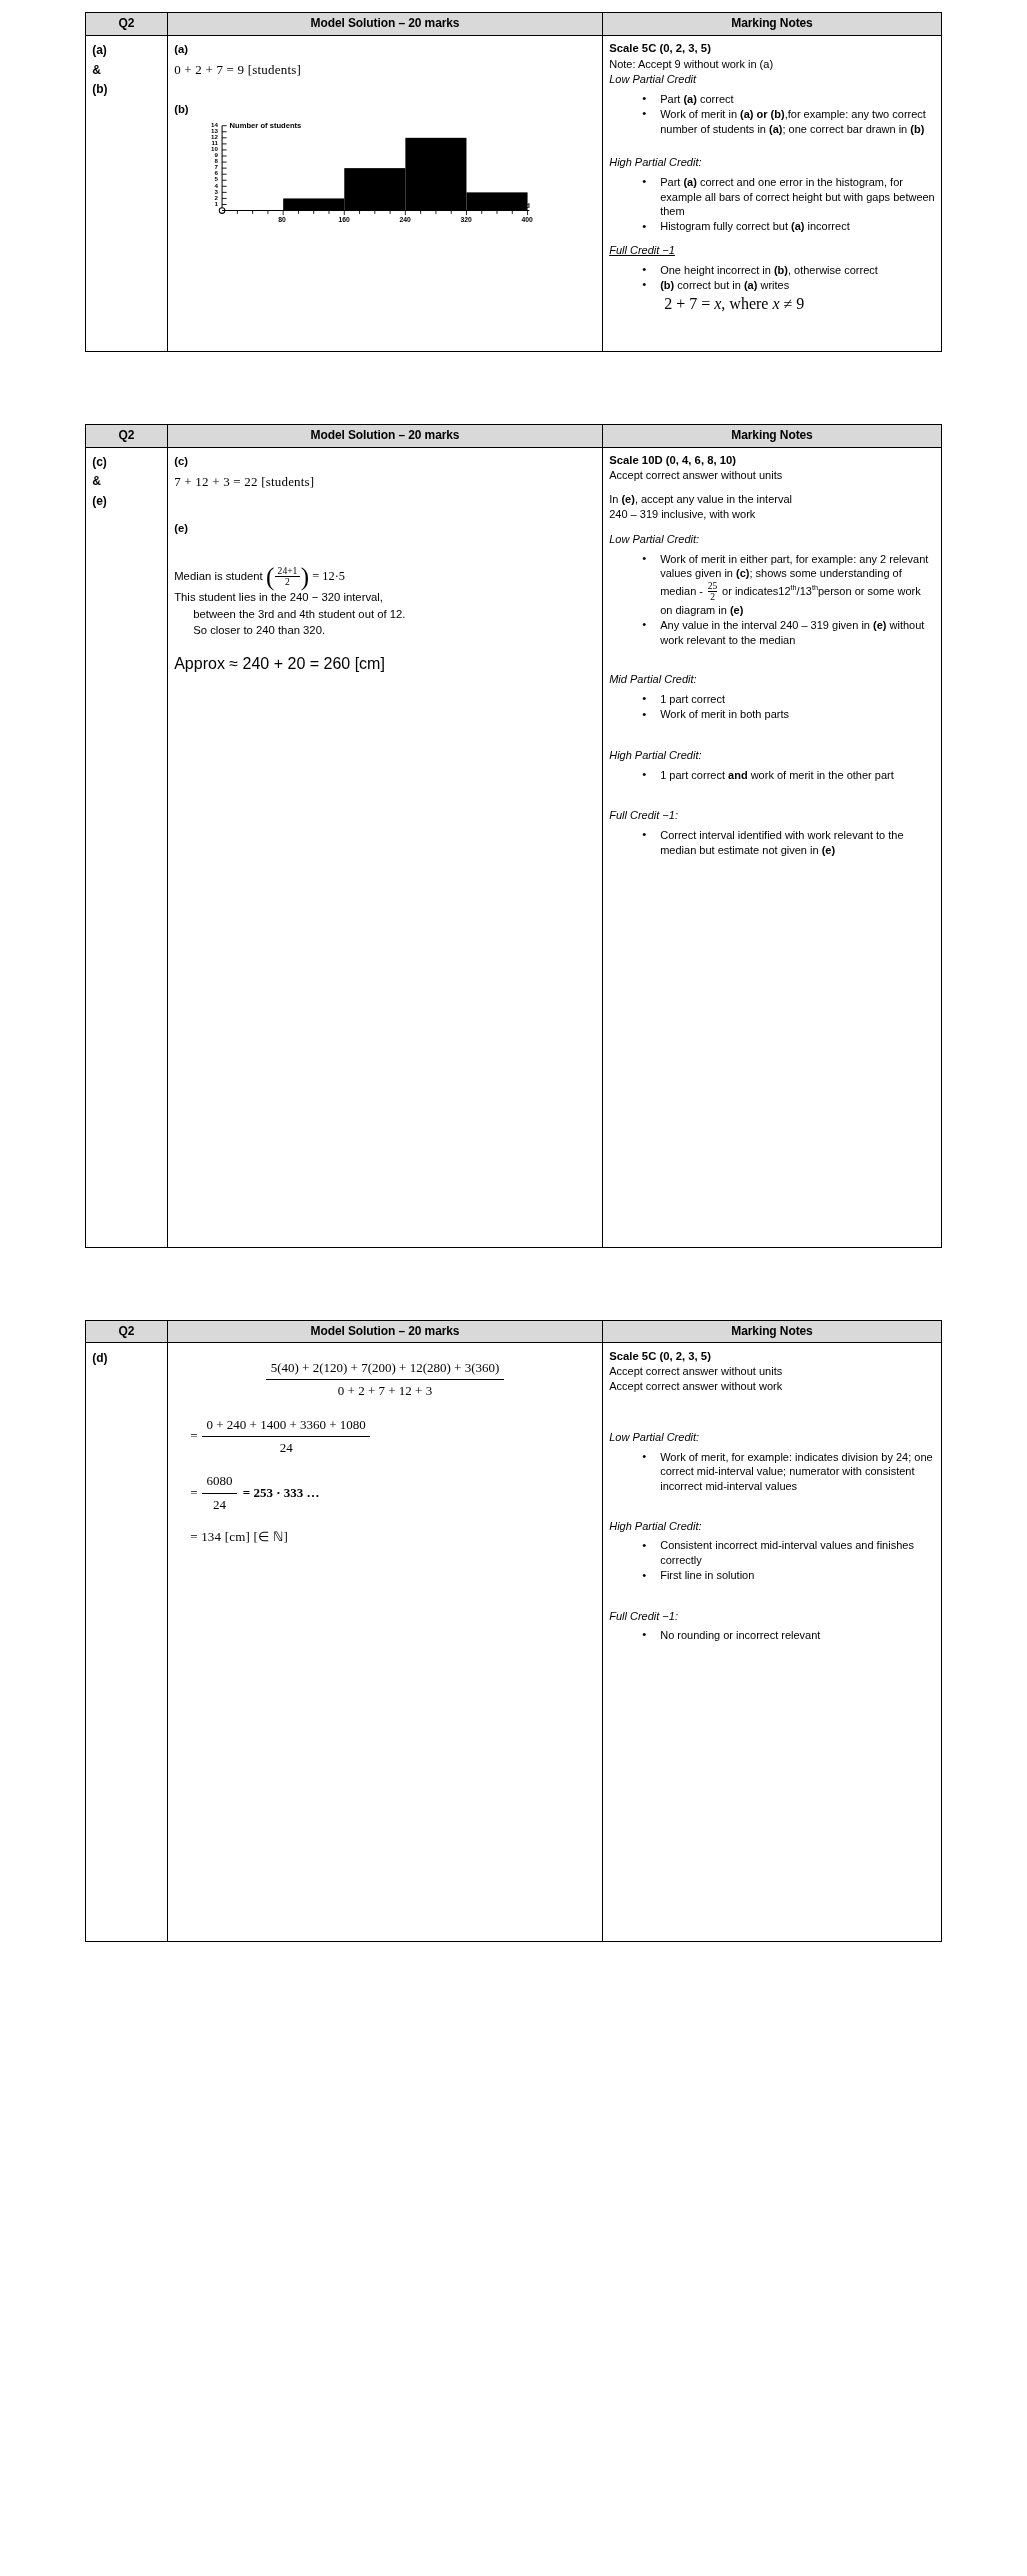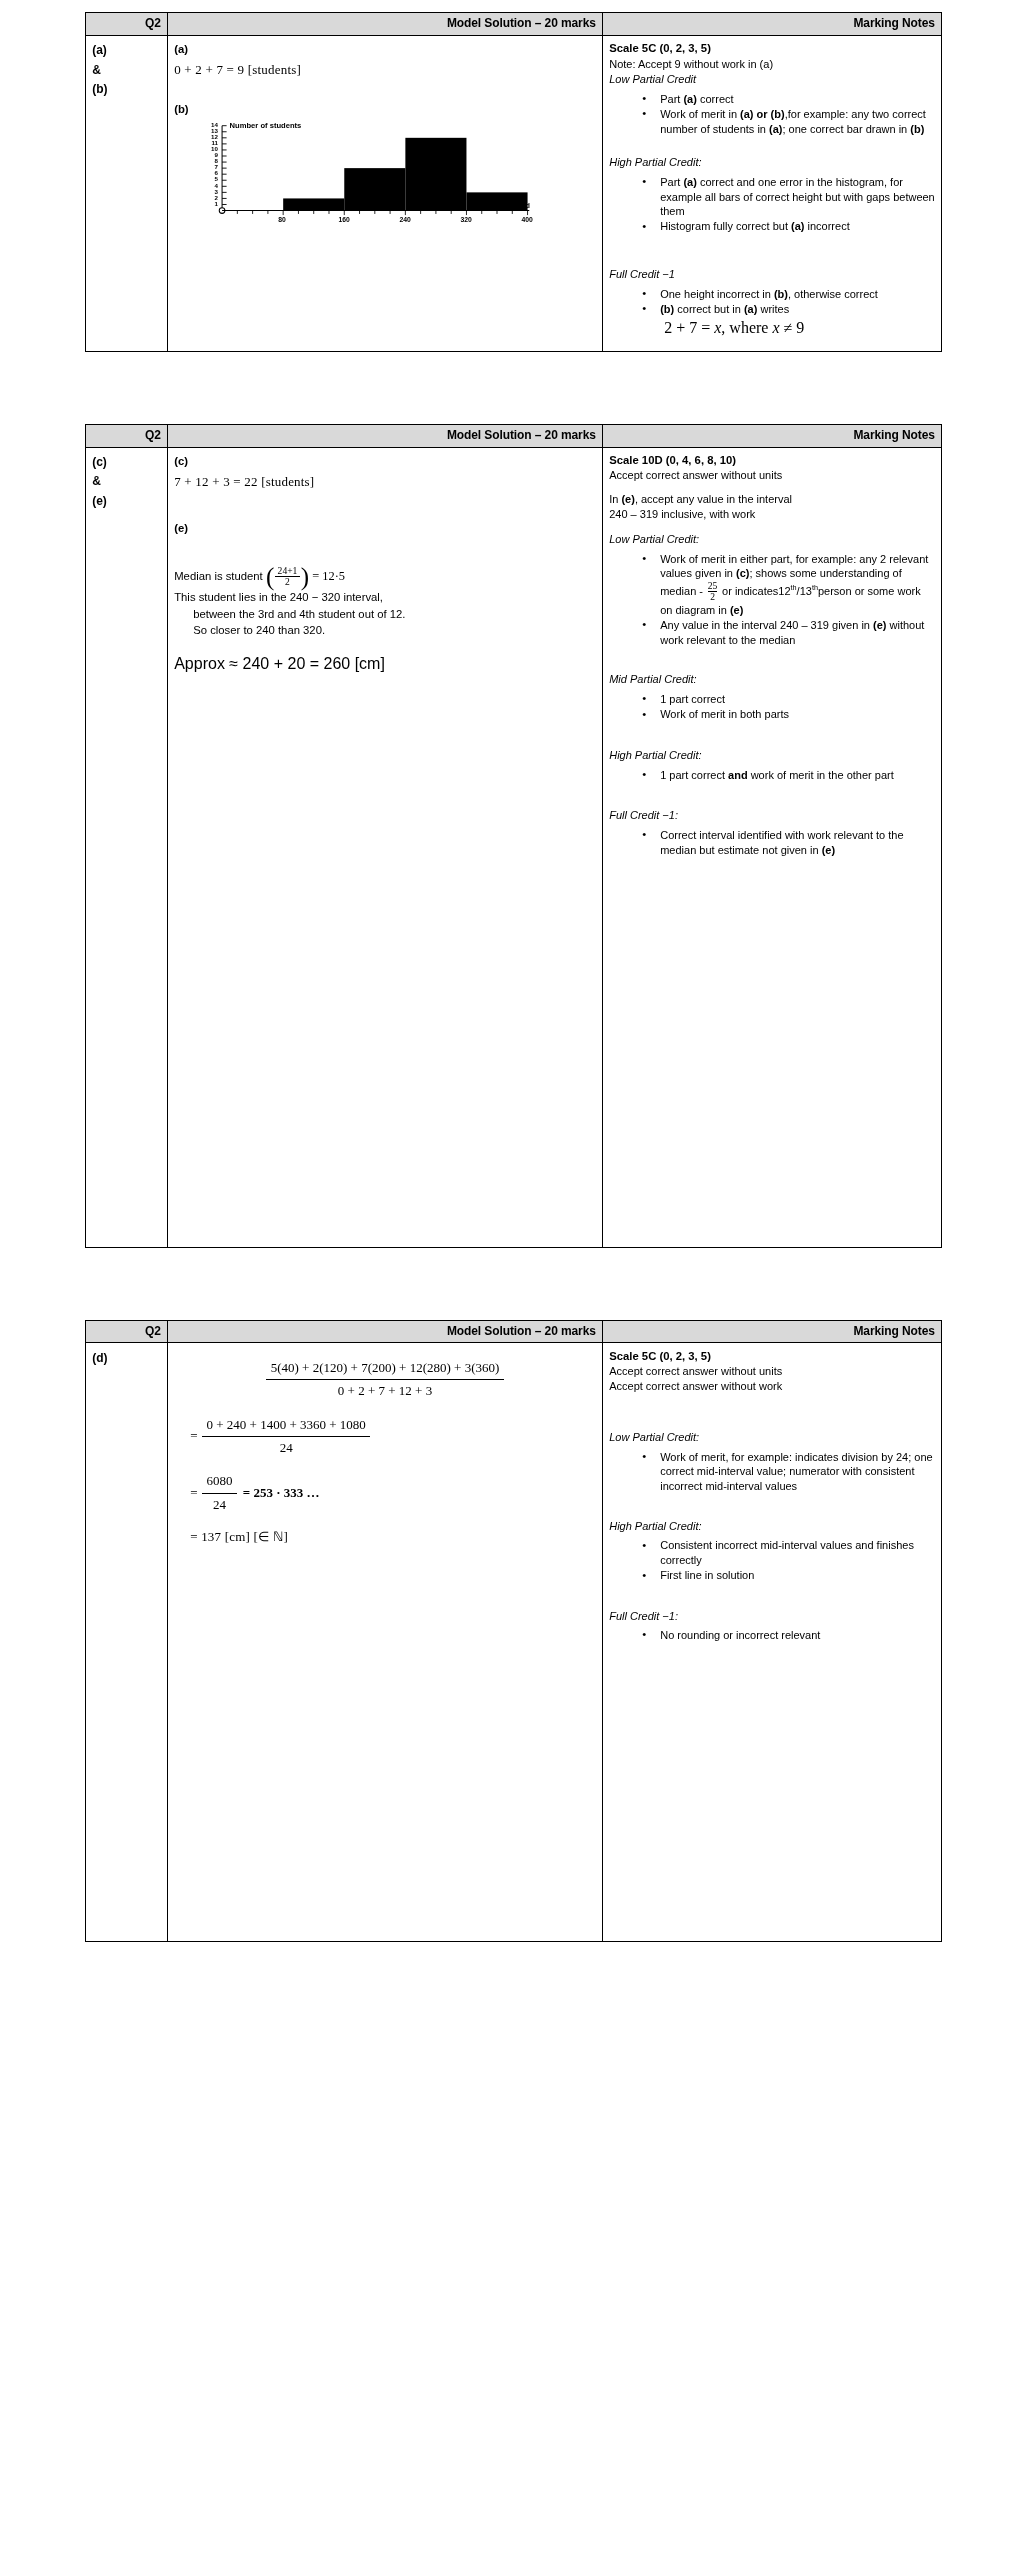--- a/index.html
+++ b/index.html
@@ -30,21 +30,21 @@
   .marking-table col.c-sol { width: 435px; }
   .marking-table col.c-not { width: 339px; }
 
   .marking-table th, .marking-table td {
     border: 0.8px solid #000;
     vertical-align: top;
     padding: 0;
   }
   .marking-table thead th {
     background: #d9d9d9;
-    text-align: right;
+    text-align: center;
     font-weight: bold;
     font-size: 12px;
     padding: 4px 6.2px 4.5px 6.2px;
     line-height: 1.1;
     letter-spacing: -0.1px;
   }
   .marking-table tbody td {
     padding: 5.1px 6.2px 6.8px 6.2px;
   }
 
@@ -319,21 +319,21 @@
             <li>Part <b>(a)</b> correct</li>
             <li>Work of merit in <b>(a) or (b)</b>,for example: any two correct number of students in <b>(a)</b>; one correct bar drawn in <b>(b)</b></li>
           </ul>
 
           <p class="ital gap-before" style="margin-top:19px;">High Partial Credit:</p>
           <ul class="bul">
             <li>Part <b>(a)</b> correct and one error in the histogram, for example all bars of correct height but with gaps between them</li>
             <li>Histogram fully correct but <b>(a)</b> incorrect</li>
           </ul>
 
-          <p class="ital gap-before" style="margin-top:33px;">Full Credit −1</p>
+          <p class="ital gap-before" style="margin-top:9px;text-decoration:underline;">Full Credit −1</p>
           <ul class="bul">
             <li>One height incorrect in <b>(b)</b>, otherwise correct</li>
             <li><b>(b)</b> correct but in <b>(a)</b> writes<br>
               <span style="font-family:'Liberation Serif',serif;font-size:16px;">&nbsp;2 + 7 = <i>x</i>, where <i>x</i> ≠ 9</span></li>
           </ul>
         </td>
       </tr>
     </tbody>
   </table>
 
@@ -468,21 +468,21 @@
             <span class="eqsign">=</span>
             <span class="bigfrac">
               <span class="nu">6080</span>
               <span class="de">24</span>
             </span>
             <span style="margin-left:5.7px;font-weight:bold;">= 253 · 333 …</span>
           </div>
 
           <div class="spacer-24"></div>
 
-          <p class="mathline" style="padding-left:16px;font-size:13px;">= 137 [cm]  [∈ ℕ]</p>
+          <p class="mathline" style="padding-left:16px;font-size:13px;">= 134 [cm]  [∈ ℕ]</p>
         </td>
 
         <td class="notes-col">
           <p class="scale">Scale 5C (0, 2, 3, 5)</p>
           <p>Accept correct answer without units</p>
           <p>Accept correct answer without work</p>
 
           <p class="ital" style="margin-top:36px;">Low Partial Credit:</p>
           <ul class="bul">
             <li>Work of merit, for example: indicates division by 24; one correct mid-interval value; numerator with consistent incorrect mid-interval values</li>

